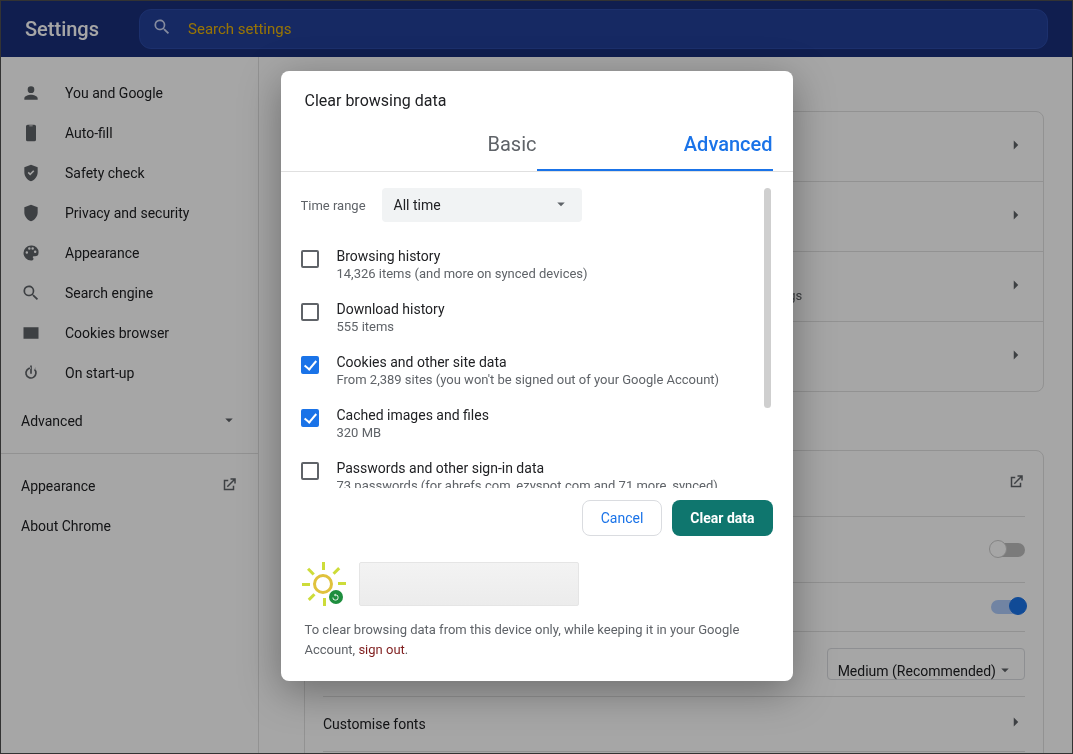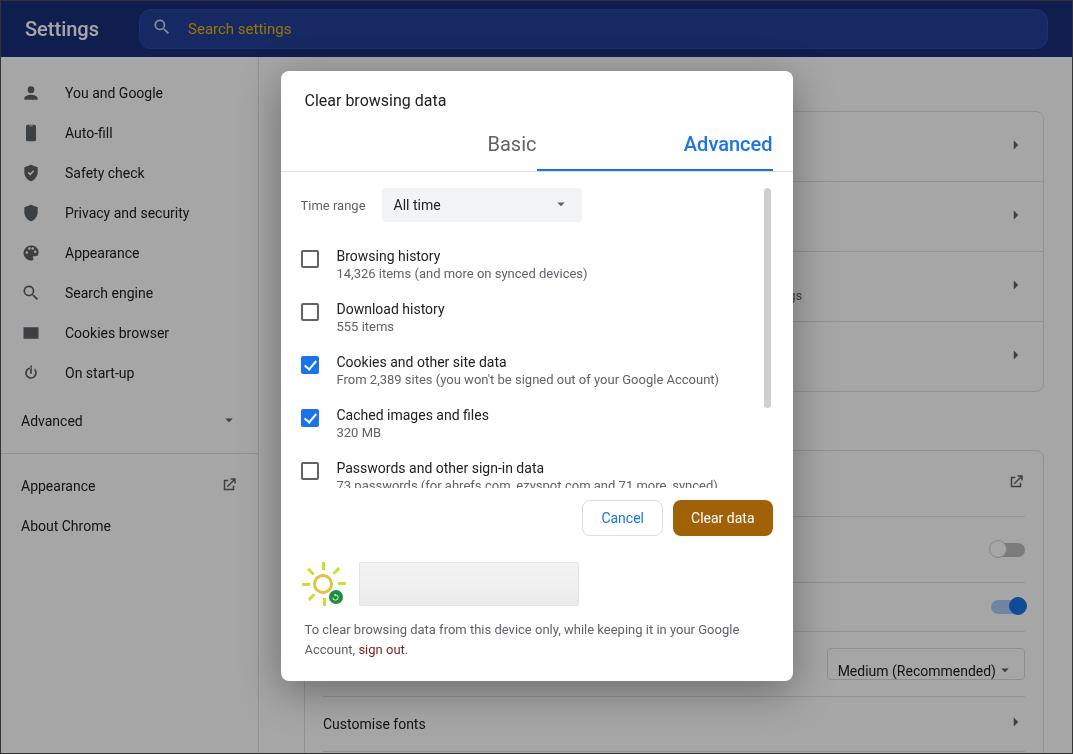--- a/index.html
+++ b/index.html
@@ -69,21 +69,21 @@
   .cbx{ width:18px;height:18px;border:2px solid #5f6368;border-radius:2px; flex:0 0 18px; margin-top:2px; position:relative;}
   .cbx.checked{ background:#1a73e8; border-color:#1a73e8;}
   .cbx.checked::after{content:""; position:absolute; left:4px; top:0px; width:5px; height:10px; border:solid #fff; border-width:0 2px 2px 0; transform:rotate(40deg);}
   .opt-t{font-size:14px;color:#202124;}
   .opt-s{font-size:13px;color:#5f6368;margin-top:2px;}
   .dlg-side-scroll{position:absolute; right:2px; top:0; width:7px; height:220px; background:#cfcfcf; border-radius:4px;}
 
   .dlg-actions{ display:flex; justify-content:flex-end; gap:10px; padding:12px 20px 18px;}
   .btn{ height:36px; padding:0 18px; border-radius:8px; font-size:14px; display:inline-flex; align-items:center; justify-content:center;}
   .btn.outline{ border:1px solid #dadce0; color:#1a73e8; background:#fff;}
-  .btn.primary{ background:#a16207; color:#fff;}
+  .btn.primary{ background:#0f766e; color:#fff;font-weight:bold;}
 
   .promo{ display:flex; align-items:center; gap:14px; padding:8px 20px 0;}
   .sun{ width:44px; height:44px; position:relative;}
   .sun .core{ width:20px;height:20px;border:3px solid #e0c23c;border-radius:50%;position:absolute;left:12px;top:12px;}
   .sun .ray{position:absolute;width:3px;height:8px;background:#cddc39;left:21px;top:0;transform-origin:2px 22px;}
   .sun .badge{position:absolute;right:2px;bottom:2px;width:14px;height:14px;border-radius:50%;background:#1e8e3e;display:flex;align-items:center;justify-content:center;}
   .sun .badge svg{width:9px;height:9px;fill:#fff;}
   .promo .phold{ width:220px; height:44px; background:linear-gradient(#f3f3f3,#ececec); border:1px solid #e5e5e5; border-radius:2px;}
 
   .dlg-note{ font-size:13px; color:#5f6368; padding:14px 24px 22px; line-height:1.5;}

